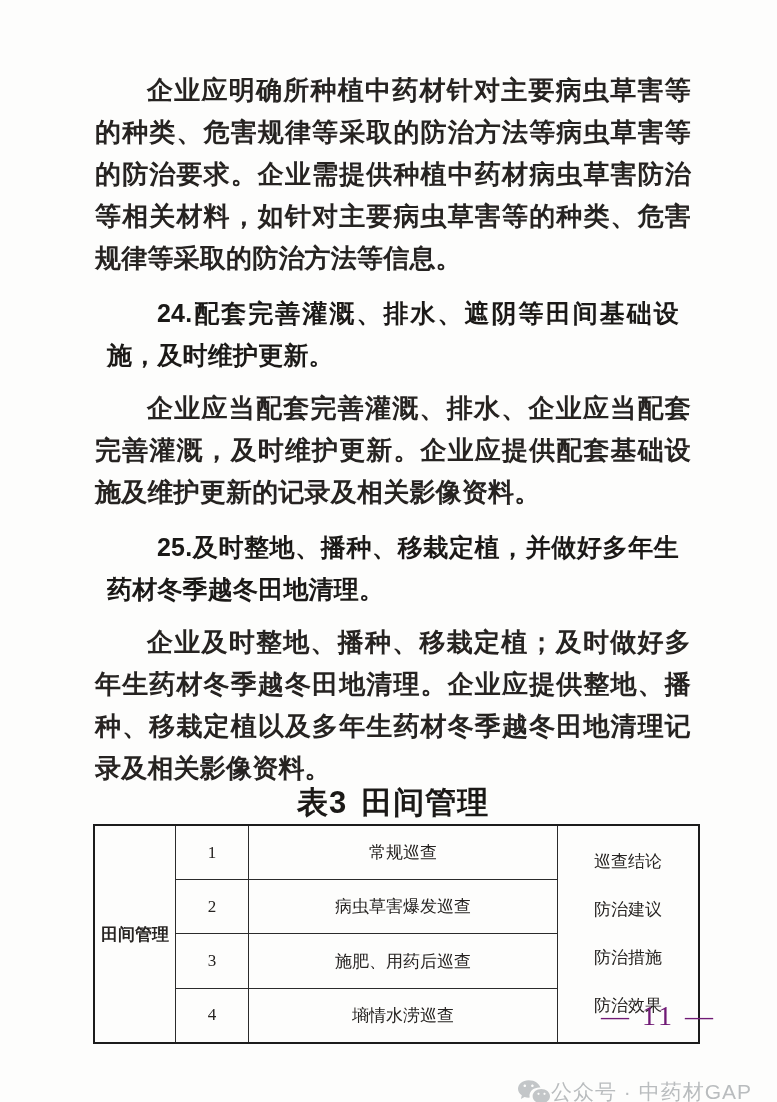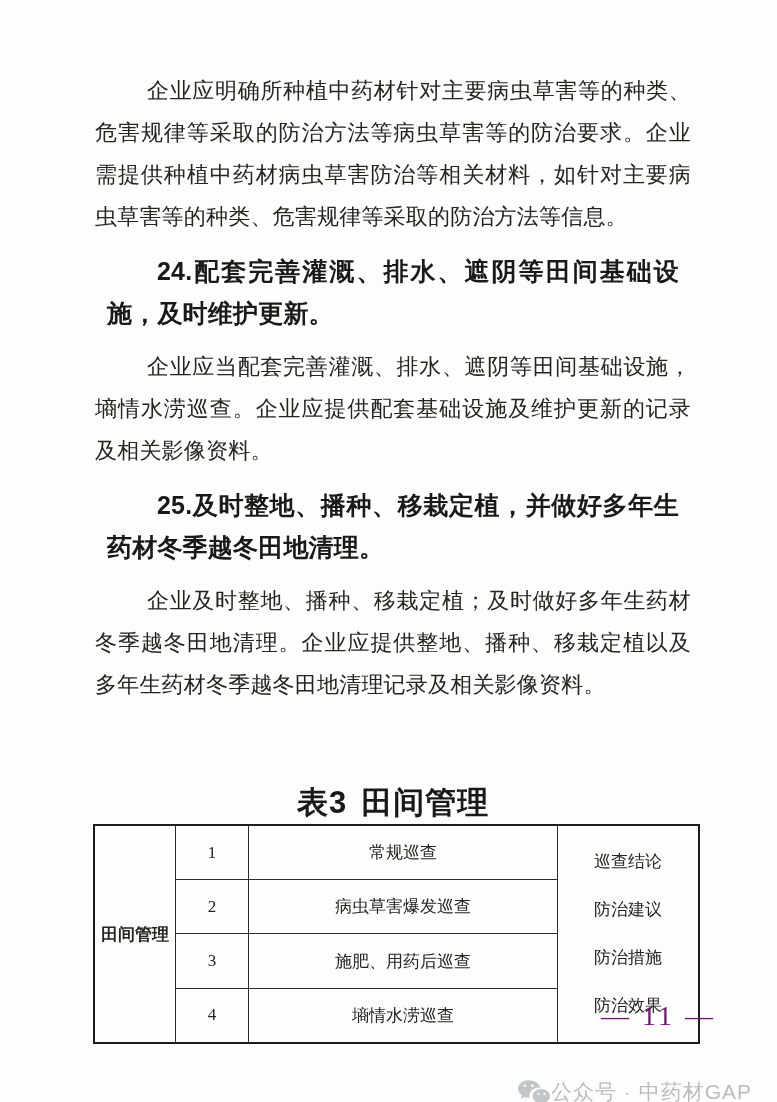--- a/index.html
+++ b/index.html
@@ -29,27 +29,28 @@
   .content {
     position: absolute;
     left: 95px;
     top: 70px;
     width: 596px;
   }
 
   p.body-para {
     margin: 0;
     font-family: "Liberation Serif", "DejaVu Serif", serif;
-    font-size: 22px;
+    font-size: 26px;
     line-height: 42px;
     text-align: justify;
     text-justify: inter-character;
     text-indent: 52px;
     letter-spacing: 0.2px;
     color: #262321;
+    font-weight: bold;
   }
 
   p.heading-para {
     margin: 12px;
     font-family: "Liberation Sans", "DejaVu Sans", sans-serif;
     font-weight: bold;
     font-size: 25px;
     line-height: 42px;
     text-align: justify;
     text-justify: inter-character;
@@ -161,21 +162,21 @@
 </head>
 <body>
 
 <div class="page">
 
   <div class="content">
     <p class="body-para">企业应明确所种植中药材针对主要病虫草害等的种类、危害规律等采取的防治方法等病虫草害等的防治要求。企业需提供种植中药材病虫草害防治等相关材料，如针对主要病虫草害等的种类、危害规律等采取的防治方法等信息。</p>
 
     <p class="heading-para gap-before-heading">24.配套完善灌溉、排水、遮阴等田间基础设施，及时维护更新。</p>
 
-    <p class="body-para gap-after-heading">企业应当配套完善灌溉、排水、遮阴等田间基础设施，墒情水涝巡查。企业应提供配套基础设施及维护更新的记录及相关影像资料。</p>
+    <p class="body-para gap-after-heading">企业应当配套完善灌溉、排水、企业应当配套完善灌溉，及时维护更新。企业应提供配套基础设施及维护更新的记录及相关影像资料。</p>
 
     <p class="heading-para gap-before-heading">25.及时整地、播种、移栽定植，并做好多年生药材冬季越冬田地清理。</p>
 
     <p class="body-para gap-after-heading">企业及时整地、播种、移栽定植；及时做好多年生药材冬季越冬田地清理。企业应提供整地、播种、移栽定植以及多年生药材冬季越冬田地清理记录及相关影像资料。</p>
   </div>
 
   <div class="table-caption">
     <span class="cap-num">表3</span><span>田间管理</span>
   </div>
 

